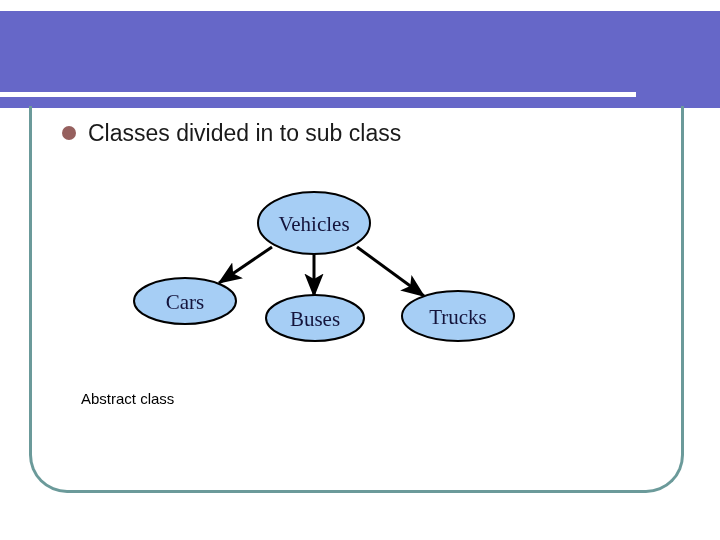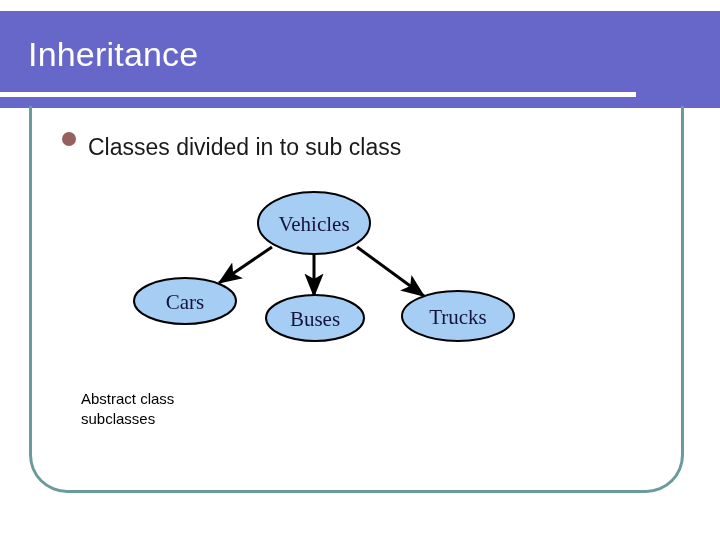--- a/index.html
+++ b/index.html
@@ -74,23 +74,23 @@
     border-bottom-left-radius: 38px;
     border-bottom-right-radius: 38px;
     box-sizing: border-box;
     background: transparent;
   }
 
   
   .bullet-row {
     position: absolute;
     left: 62px;
-    top: 132px;
+    top: 118px;
     display: flex;
-    align-items: flex-start;
+    align-items: center;
   }
   .bullet-dot {
     width: 14px;
     height: 14px;
     border-radius: 50%;
     background: #96605e;
     flex: 0 0 auto;
     margin-right: 12px;
   }
   .bullet-text {
@@ -131,21 +131,20 @@
   .note-line { white-space: pre-wrap; }
 </style>
 </head>
 <body>
 
 <div class="slide">
 
   <div class="header-band"></div>
   <div class="header-band-main"></div>
   <div class="header-rule"></div>
-  <div class="header-title">Inheritance</div>
 
   <div class="content-frame"></div>
 
   <div class="bullet-row">
     <span class="bullet-dot"></span>
     <span class="bullet-text">Classes divided in to sub class</span>
   </div>
 
   <div class="diagram">
     <svg width="720" height="540" viewBox="0 0 720 540" xmlns="http://www.w3.org/2000/svg">
@@ -178,16 +177,15 @@
 
       <g>
         <ellipse cx="458" cy="316" rx="56" ry="25" fill="#a6cef5" stroke="#000000" stroke-width="2"></ellipse>
         <text class="node-label" x="458" y="324" text-anchor="middle">Trucks</text>
       </g>
     </svg>
   </div>
 
   <div class="note">
     <div class="note-line">Abstract class</div>
-    <div class="note-line">subclasses</div>
   </div>
 
 </div>
 
 </body></html>

